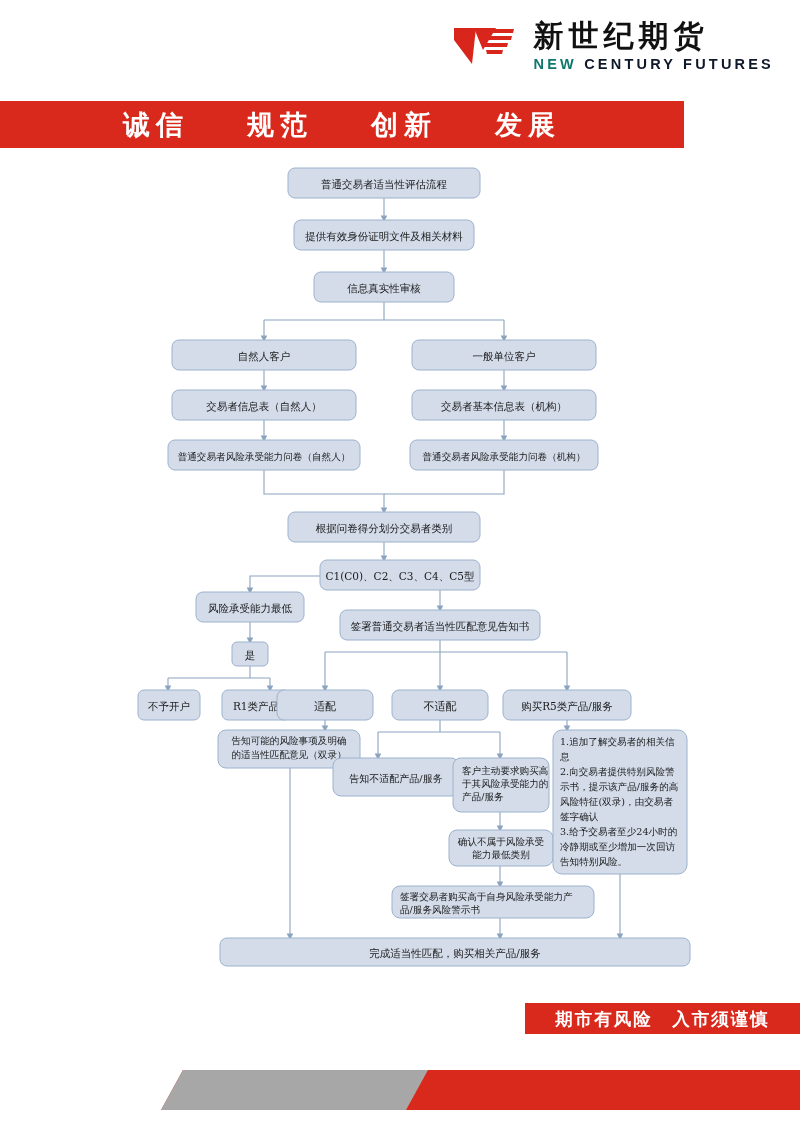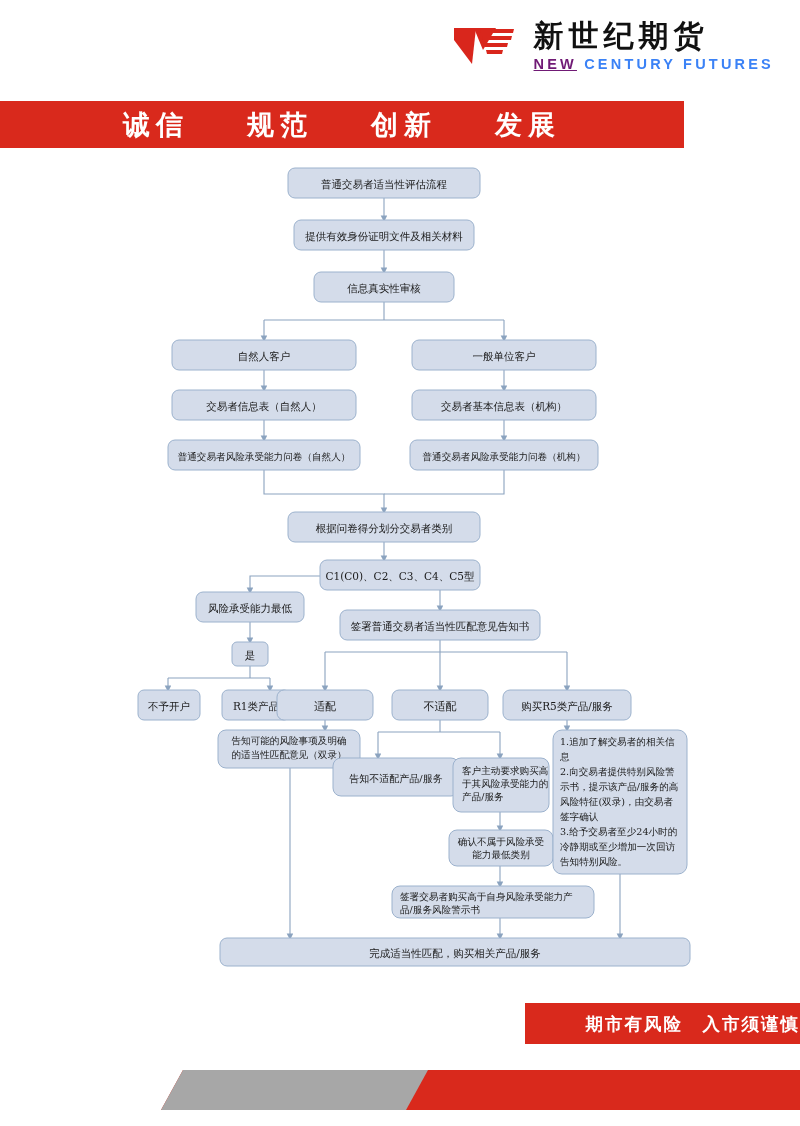--- a/index.html
+++ b/index.html
@@ -8,38 +8,38 @@
 
   
   #header{position:absolute;left:0;top:0;width:796px;height:101px;}
   #logo-wrap{position:absolute;right:22px;top:20px;display:flex;align-items:center;gap:14px;}
   #logo-mark{width:70px;height:52px;}
   #logo-text{display:flex;flex-direction:column;align-items:flex-start;line-height:1;}
   #logo-cn{font-size:30px;font-weight:bold;letter-spacing:5px;color:#111;
            font-family:"DejaVu Serif",serif;}
   #logo-en{margin-top:6px;font-size:14.5px;font-weight:bold;letter-spacing:3.2px;
            font-family:"Liberation Sans",sans-serif;}
-  #logo-en .new{color:#701a75;text-decoration:underline;}
-  #logo-en .rest{color:#3b82f6;}
+  #logo-en .new{color:#0f766e;}
+  #logo-en .rest{color:#0f172a;}
 
   
   #slogan-band{position:absolute;left:0;top:101px;width:684px;height:47px;
                background:#d9291c;display:flex;align-items:center;justify-content:center;}
   #slogan-band .slogan-inner{display:flex;gap:58px;}
   #slogan-band span{color:#fff;font-size:27px;font-weight:bold;letter-spacing:6px;
                     font-family:"DejaVu Serif",serif;}
 
   
   #flow{position:absolute;left:0;top:152px;width:676px;height:840px;}
   #flow svg{display:block;}
   .nodeText{font-family:"DejaVu Serif",serif;fill:#1a1a1a;}
 
   
-  #risk-bar{position:absolute;left:525px;top:1003px;width:275px;height:41px;
-            background:#d9291c;display:flex;align-items:center;justify-content:flex-end;}
+  #risk-bar{position:absolute;left:525px;top:1003px;width:275px;height:31px;
+            background:#d9291c;display:flex;align-items:center;justify-content:center;}
   #risk-bar span{color:#fff;font-size:17.5px;font-weight:bold;letter-spacing:2px;
                  font-family:"DejaVu Serif",serif;}
   #bottom-stripe{position:absolute;left:0;top:1060px;width:800px;height:66px;}
 </style>
 </head>
 <body>
 
 <div id="header">
   <div id="logo-wrap">
     <svg id="logo-mark" viewBox="0 0 70 52">

